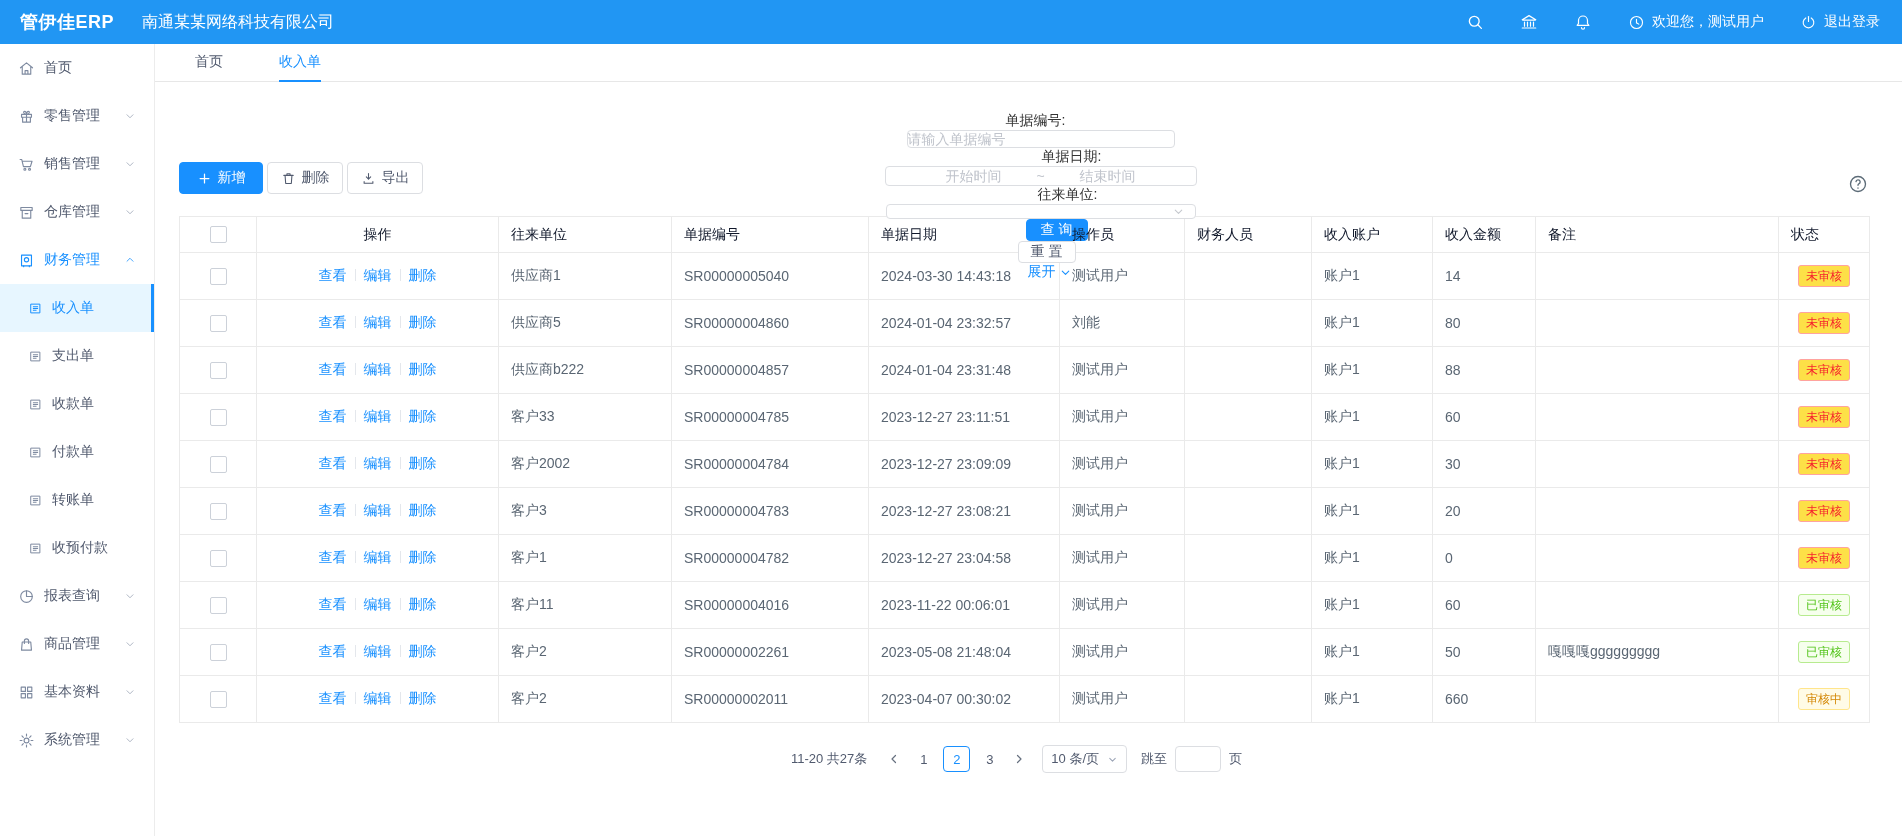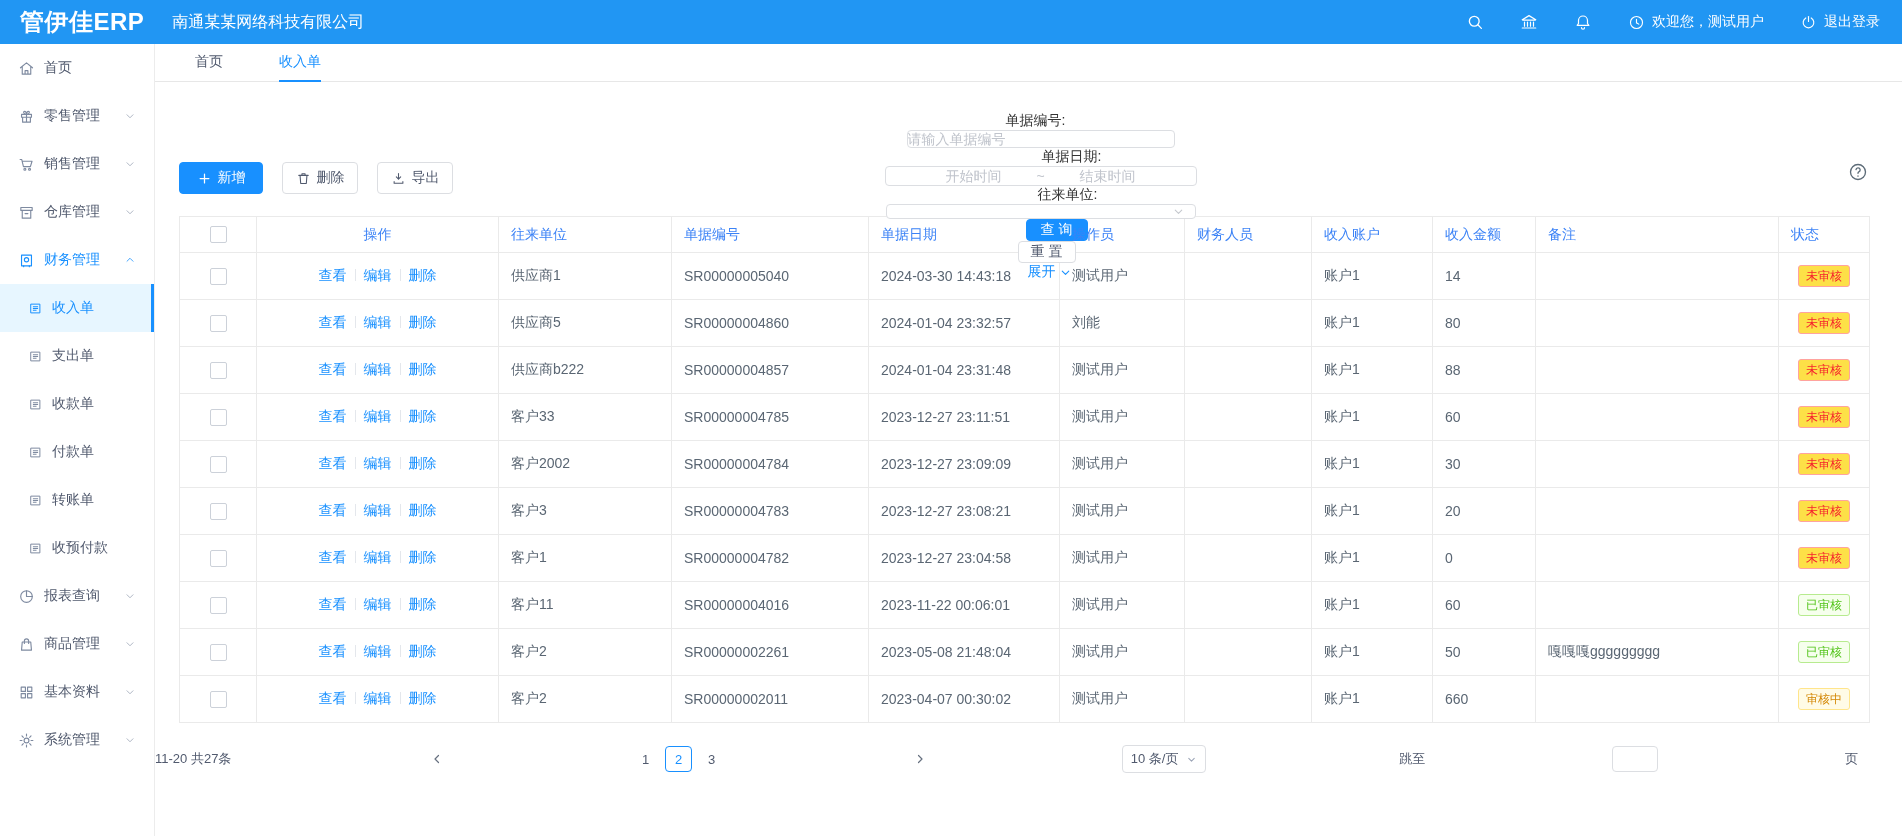--- a/index.html
+++ b/index.html
@@ -4,21 +4,21 @@
 <style>
   html,body{margin:0;padding:0;}
   body{
     width:1902px;height:836px;position:relative;overflow:hidden;background:#fff;
     font-family:"Liberation Sans","DejaVu Sans",sans-serif;
     -webkit-font-smoothing:antialiased;
   }
   
   .topbar{position:absolute;top:0;left:0;width:1902px;height:44px;background:#2196f3;
     display:flex;align-items:center;color:#fff;z-index:20;}
-  .logo{font-size:24px;font-weight:700;margin-left:20px;letter-spacing:.5px;white-space:nowrap;}
+  .logo{font-size:18px;font-weight:700;margin-left:20px;letter-spacing:.5px;white-space:nowrap;}
   .company{font-size:16px;margin-left:28px;white-space:nowrap;}
   .topbar-right{margin-left:auto;display:flex;align-items:center;margin-right:22px;font-size:14px;}
   .tb-icon{width:18px;height:18px;display:inline-flex;cursor:pointer;}
   .tb-icon svg{width:100%;height:100%;}
   .tb-gap{margin-left:36px;}
   .tb-group{display:flex;align-items:center;gap:7px;cursor:pointer;white-space:nowrap;}
   .tb-group .tb-icon{width:17px;height:17px;}
   
   .sidebar{position:absolute;top:44px;left:0;width:154px;bottom:0;background:#fff;
     border-right:1px solid #ececec;z-index:10;}
@@ -61,45 +61,45 @@
   .partner-select .sel-chev svg{width:100%;height:100%;}
   .btn{height:32px;border-radius:4px;font-size:14px;display:inline-flex;align-items:center;
     justify-content:center;cursor:pointer;box-sizing:border-box;white-space:nowrap;font-family:inherit;}
   .btn-primary{background:#1890ff;border:1px solid #1890ff;color:#fff;}
   .btn-search{width:62px;margin-left:32px;}
   .btn-reset{width:58px;margin-left:12px;background:#fff;border:1px solid #dcdee2;color:#515a6e;}
   .expand-link{margin-left:18px;color:#1890ff;display:inline-flex;align-items:center;gap:3px;cursor:pointer;}
   .expand-link .chev{width:13px;height:13px;display:inline-flex;}
   .expand-link .chev svg{width:100%;height:100%;}
   
-  .toolbar{margin:18px 34px 0 24px;display:flex;align-items:flex-start;gap:19px;font-family:Liberation Serif, serif;}
+  .toolbar{margin:18px 34px 0 24px;display:flex;align-items:flex-end;gap:4px;font-family:Liberation Serif, serif;}
   .btn .b-icon{width:15px;height:15px;display:inline-flex;margin-right:6px;}
   .btn .b-icon svg{width:100%;height:100%;}
   .btn-add{width:84px;}
   .btn-plain{width:76px;background:#fff;border:1px solid #dcdee2;color:#515a6e;}
   .help{margin-left:auto;width:20px;height:20px;color:#5c6b77;cursor:pointer;display:inline-flex;}
   .help svg{width:100%;height:100%;}
   
   .table-wrap{margin:22px 34px 0 24px;}
   table{width:100%;border-collapse:collapse;table-layout:fixed;font-size:14px;color:#5a6673;}
   th,td{border:1px solid #eaeaea;padding:0 12px;text-align:left;overflow:hidden;
     white-space:nowrap;text-overflow:ellipsis;box-sizing:border-box;}
-  th{height:36px;color:#3b82f6;font-weight:400;}
+  th{height:36px;color:#0f172a;font-weight:400;}
   td{height:47px;}
   th.c,td.c{text-align:center;padding:0 4px;}
   .checkbox{display:inline-block;width:15px;height:15px;border:1px solid #ccd1d9;border-radius:2px;
     background:#fff;vertical-align:middle;cursor:pointer;}
   .rlink{color:#1890ff;cursor:pointer;text-decoration:none;}
   .link-sep{display:inline-block;width:1px;height:12px;background:#e4e7ec;margin:0 8px;vertical-align:-1px;}
   .badge{display:inline-block;font-size:12px;line-height:20px;padding:0 7px;border-radius:3px;border:1px solid;}
   .badge.red{color:#f5222d;background:#fde047;border-color:#ffa39e;}
   .badge.green{color:#52c41a;background:#f6ffed;border-color:#b7eb8f;}
   .badge.orange{color:#d48806;background:#fffbe6;border-color:#ffe58b;}
   
-  .pagination{display:flex;align-items:center;justify-content:space-between;margin:22px 44px 0 0;
+  .pagination{display:flex;align-items:center;justify-content:center;margin:22px 24px 0 0;
     font-size:13px;color:#515a6e;}
   .pg-total{margin-right:14px;}
   .pg-arrow{width:26px;height:26px;display:inline-flex;align-items:center;justify-content:center;
     color:#66707f;cursor:pointer;}
   .pg-arrow svg{width:12px;height:12px;}
   .pg-page{min-width:27px;height:26px;display:inline-flex;align-items:center;justify-content:center;
     margin:0 3px;border-radius:4px;cursor:pointer;border:1px solid transparent;box-sizing:border-box;}
   .pg-page.current{border-color:#1890ff;color:#1890ff;background:#fff;}
   .pg-size{height:26px;border:1px solid #dcdee2;border-radius:4px;display:inline-flex;align-items:center;
     padding:0 8px;gap:8px;margin-left:10px;cursor:pointer;background:#fff;}

